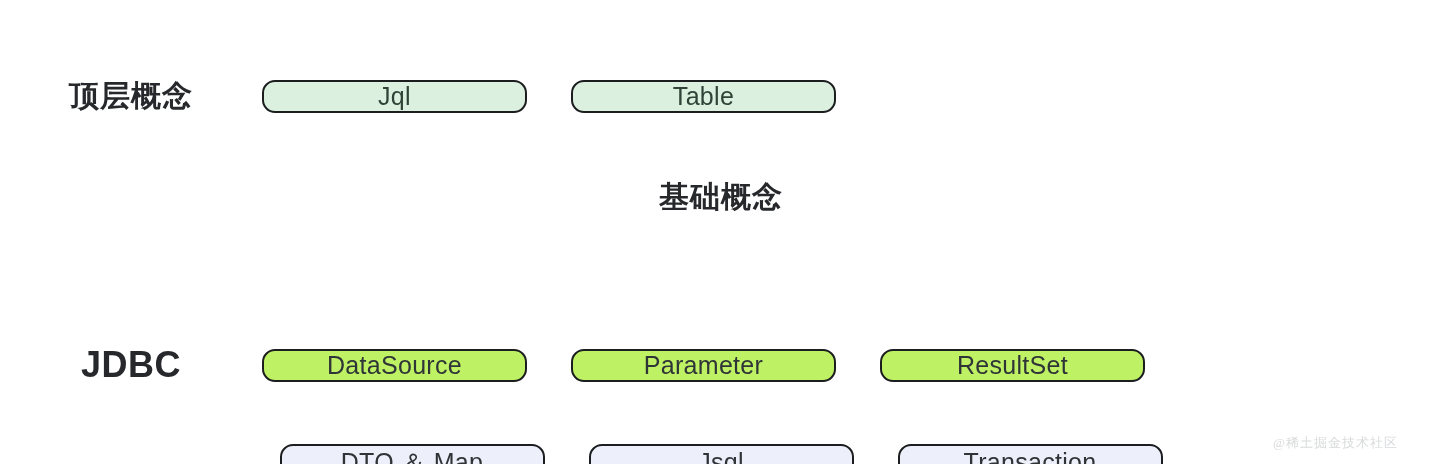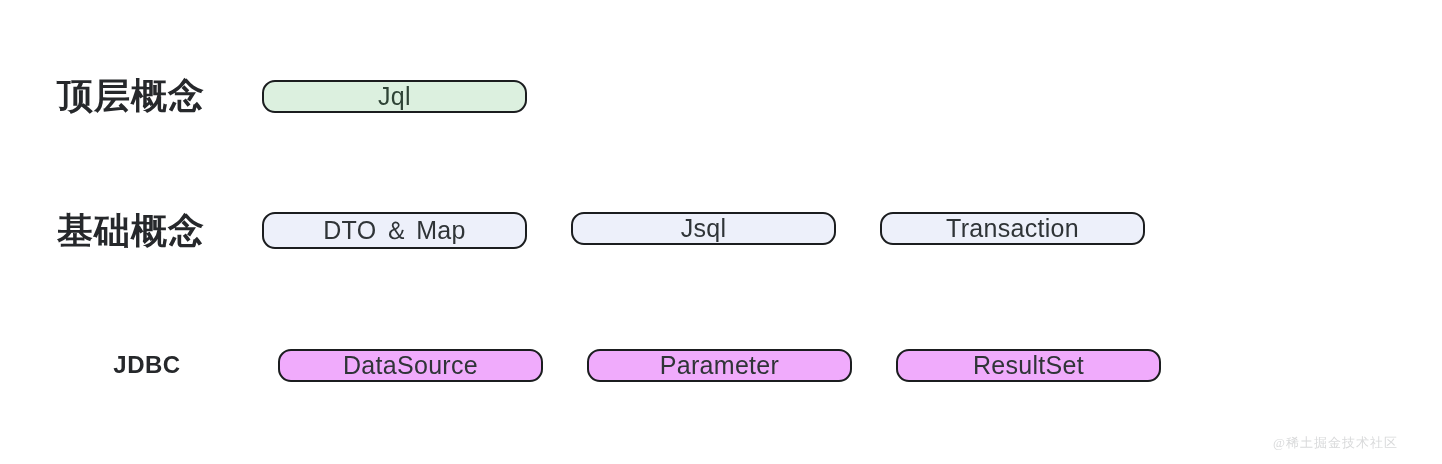--- a/index.html
+++ b/index.html
@@ -26,38 +26,37 @@
 
   .row {
     position: absolute;
     left: 0;
     width: 1442px;
     display: flex;
     align-items: center;
   }
 
   .row-1 { top: 45px;  height: 102px; }
-  .row-2 { top: 182px; height: 97px; }
+  .row-2 { top: 182px; height: 97px; flex-direction: column; }
   .row-3 { top: 316px; height: 98px; }
 
   .row-label {
     width: 262px;
     flex: 0 0 262px;
     text-align: center;
-    font-size: 36px;
+    font-size: 30px;
     font-weight: bold;
     color: #26282b;
     letter-spacing: 1px;
     line-height: 1;
     font-family: "Liberation Sans", "DejaVu Sans", sans-serif;
   }
   .row-label.latin {
-    font-size: 24px;
+    font-size: 36px;
     letter-spacing: 0.5px;
-    padding-left: 16px;
   }
 
   .boxes {
     flex: 1 1 auto;
     display: flex;
     align-items: flex-start;
     gap: 44px;
   }
 
   .node {
@@ -78,21 +77,21 @@
 
   .row-1 .node {
     background: #dcf0df;
     color: #2f4436;
   }
   .row-2 .node {
     background: #edf0fa;
     color: #2f3437;
   }
   .row-3 .node {
-    background: #f0abfc;
+    background: #bef264;
     color: #2f3437;
   }
 
   .node.empty {
     visibility: hidden;
     border: none;
     background: none;
   }
 
   .watermark {
@@ -108,20 +107,21 @@
 </style>
 </head>
 <body>
 
 <div id="diagram">
 
   <div class="row row-1">
     <div class="row-label">顶层概念</div>
     <div class="boxes">
       <div class="node">Jql</div>
+      <div class="node">Table</div>
       <div class="node empty"></div>
       <div class="node empty"></div>
     </div>
   </div>
 
   <div class="row row-2">
     <div class="row-label">基础概念</div>
     <div class="boxes">
       <div class="node">DTO ＆ Map</div>
       <div class="node">Jsql</div>

